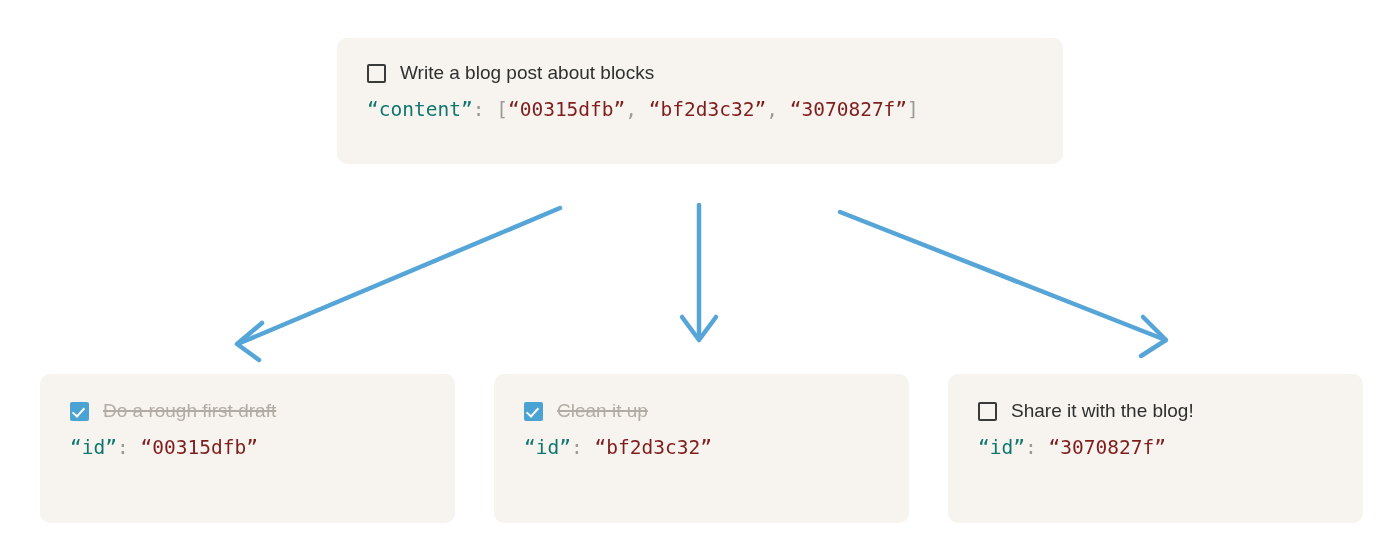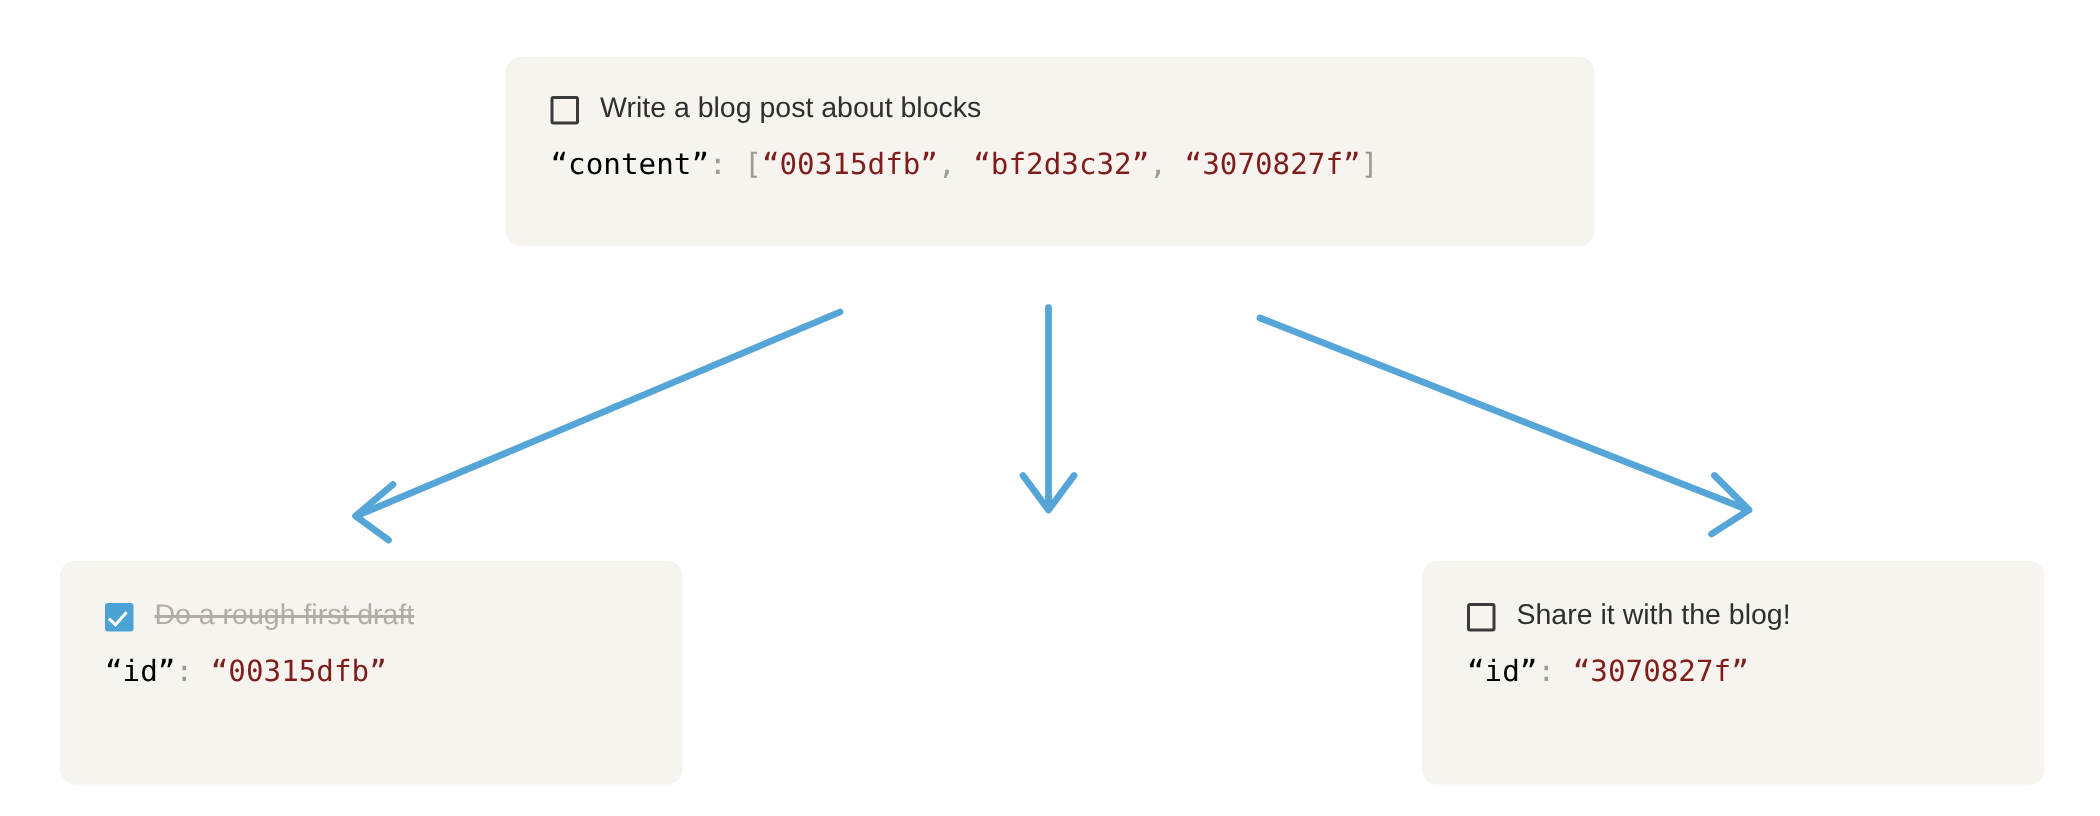--- a/index.html
+++ b/index.html
@@ -108,21 +108,21 @@
 
   
   .code-row {
     margin-top: 11px;
     font-family: "DejaVu Sans Mono", "Liberation Mono", monospace;
     font-size: 19.5px;
     line-height: 26px;
     white-space: nowrap;
     letter-spacing: 0px;
   }
-  .tok-key   { color: #000000; text-align: right; }
+  .tok-key   { color: #0f766e; text-align: right; }
   .tok-punct { color: #9a9a96; }
   .tok-str   { color: #7f1d1d; }
 </style>
 </head>
 <body>
 
 <div id="canvas">
 
   <svg id="arrows" viewBox="0 0 1400 544" width="1400" height="544" xmlns="http://www.w3.org/2000/svg">
     <g fill="none" stroke="#55a5d8" stroke-width="4.5" stroke-linecap="round" stroke-linejoin="round">
@@ -157,20 +157,29 @@
   <div class="card card-child card-child-1">
     <div class="todo-row">
       <span class="checkbox checked"></span>
       <span class="todo-label done">Do a rough first draft</span>
     </div>
     <div class="code-row">
       <span class="tok-key">“id”</span><span class="tok-punct">:</span><span class="tok-punct"> </span><span class="tok-str">“00315dfb”</span>
     </div>
   </div>
 
+  <div class="card card-child card-child-2">
+    <div class="todo-row">
+      <span class="checkbox checked"></span>
+      <span class="todo-label done">Clean it up</span>
+    </div>
+    <div class="code-row">
+      <span class="tok-key">“id”</span><span class="tok-punct">:</span><span class="tok-punct"> </span><span class="tok-str">“bf2d3c32”</span>
+    </div>
+  </div>
 
   <div class="card card-child card-child-3">
     <div class="todo-row">
       <span class="checkbox unchecked"></span>
       <span class="todo-label">Share it with the blog!</span>
     </div>
     <div class="code-row">
       <span class="tok-key">“id”</span><span class="tok-punct">:</span><span class="tok-punct"> </span><span class="tok-str">“3070827f”</span>
     </div>
   </div>

